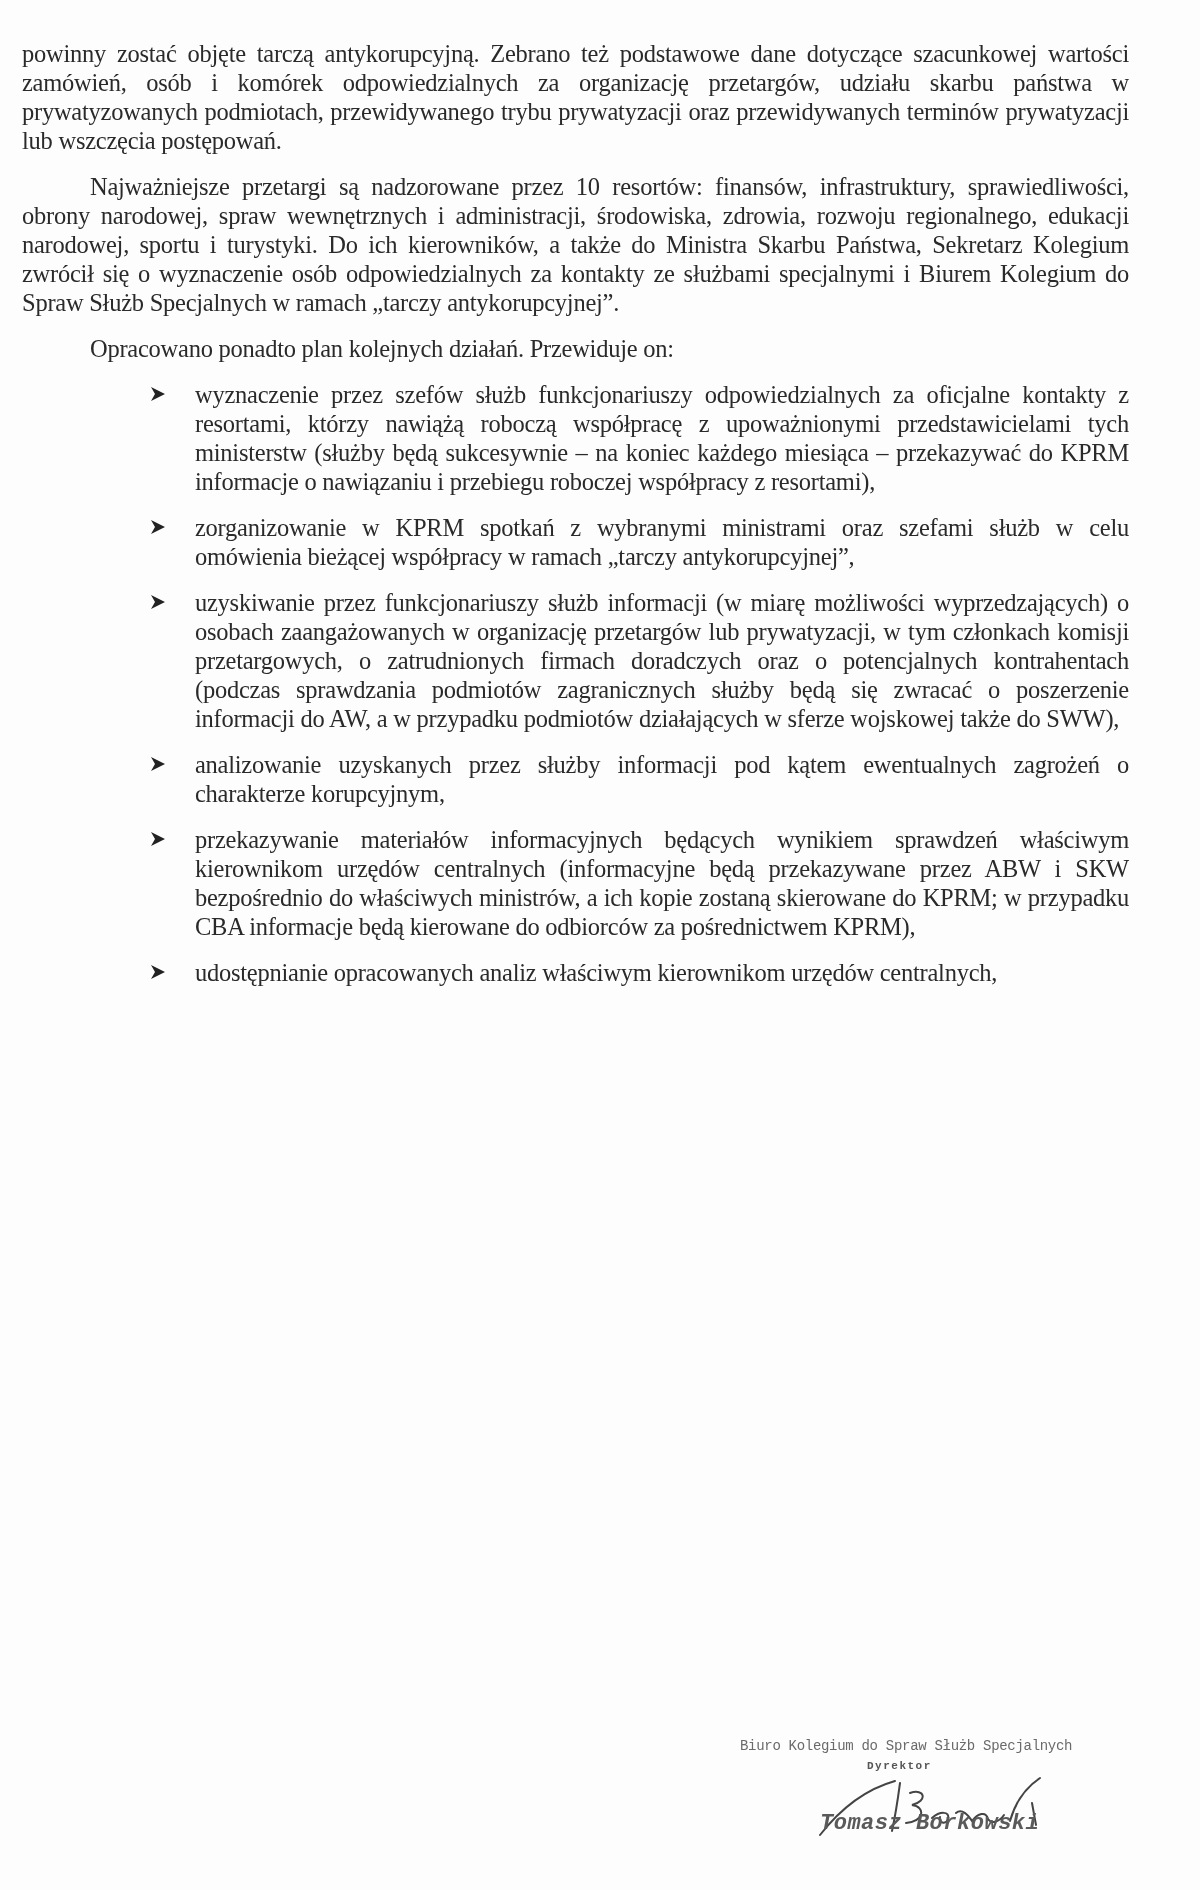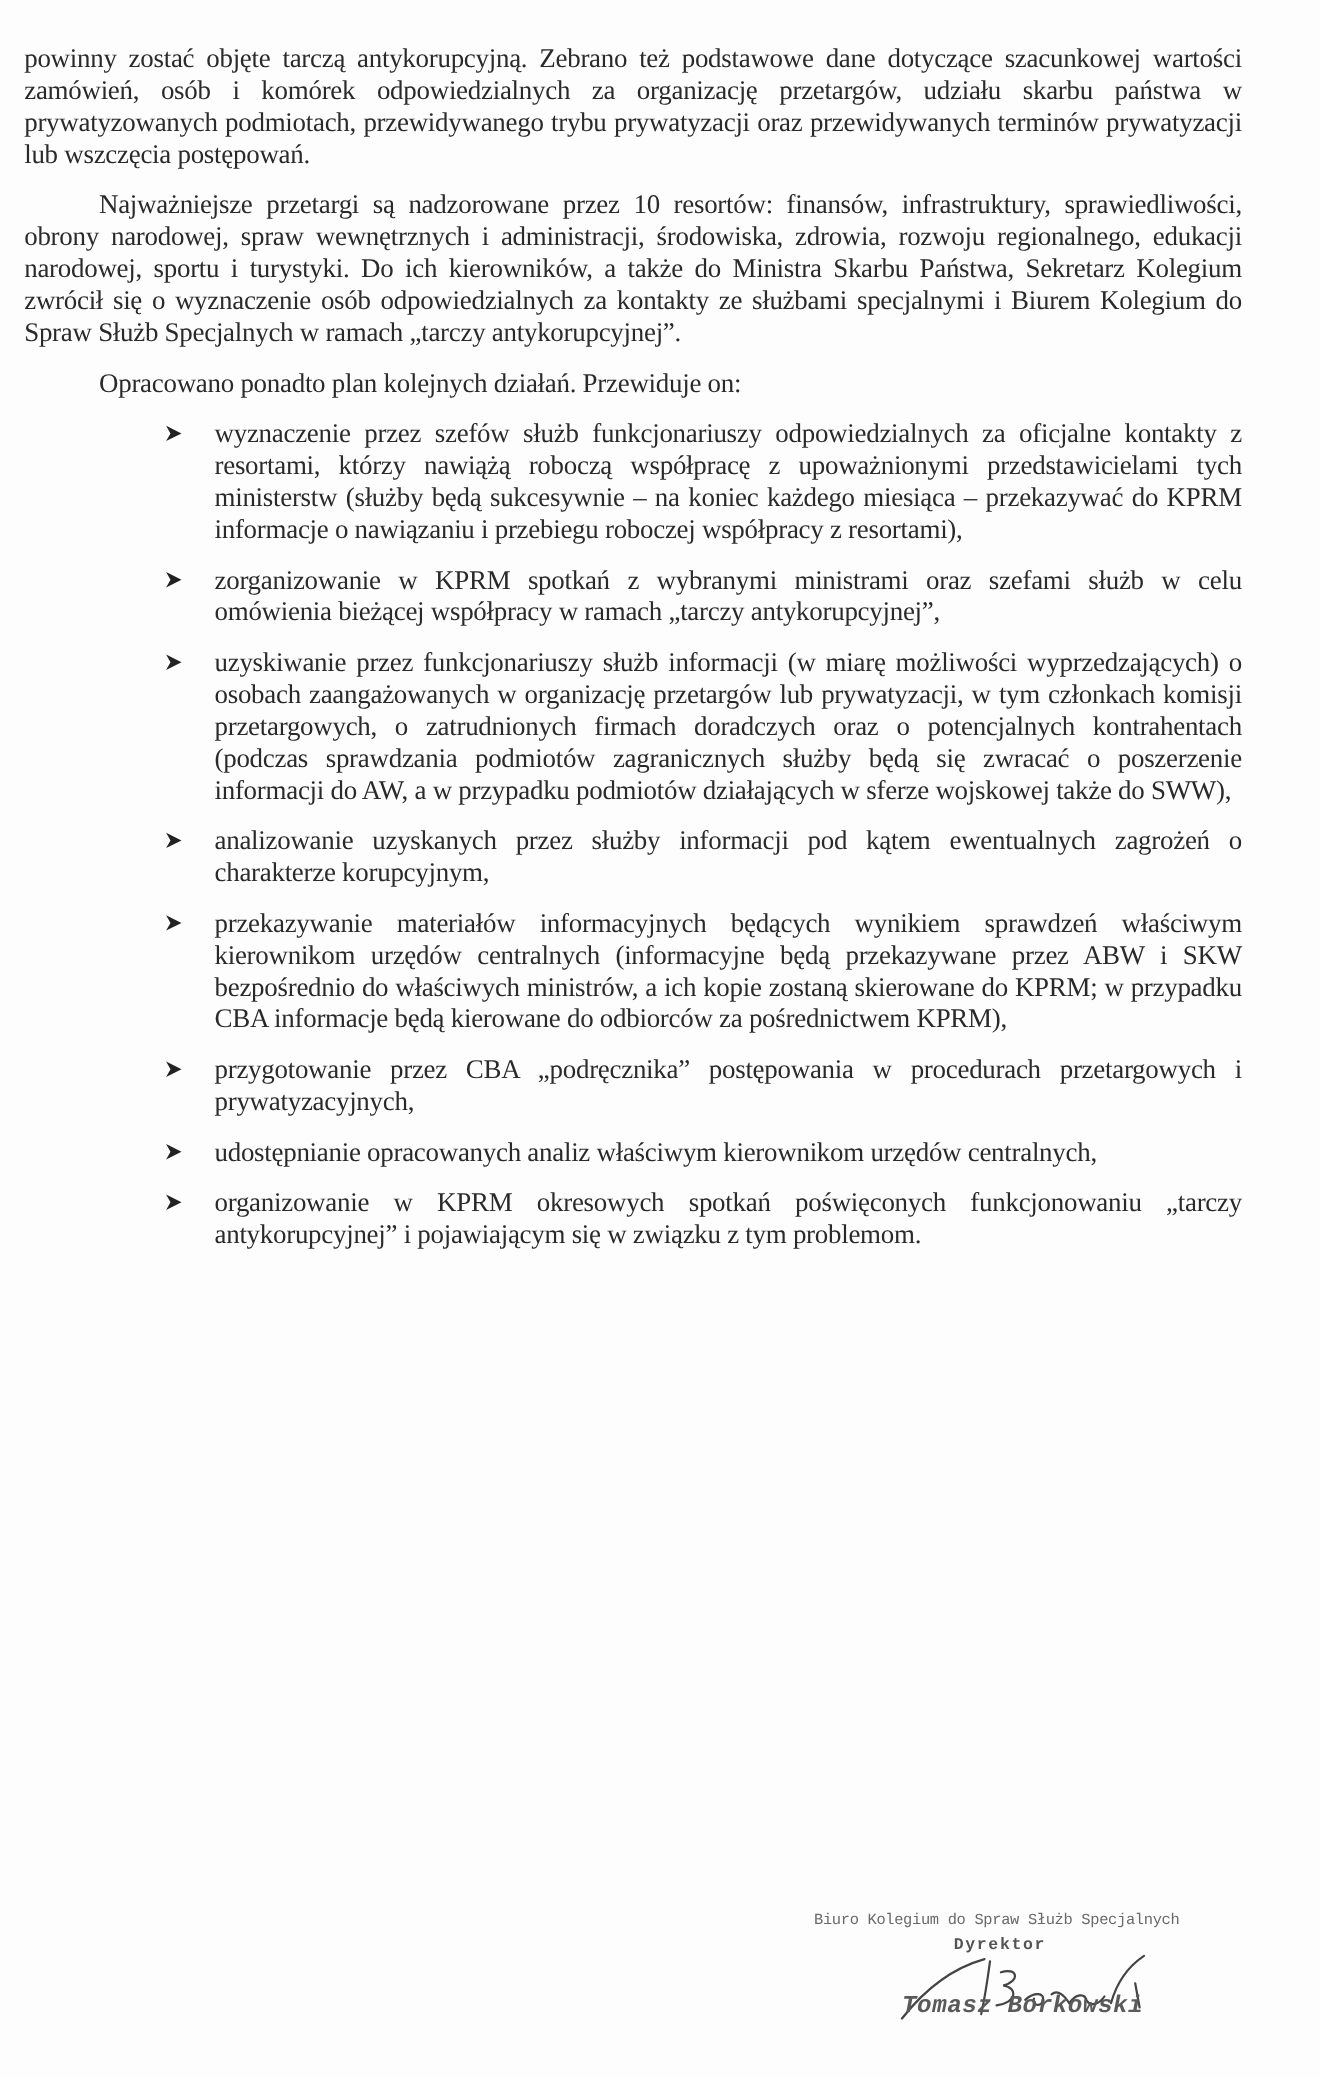--- a/index.html
+++ b/index.html
@@ -18,21 +18,21 @@
   .p { margin: 0 0 17px 0; }
   .indent { text-indent: 68px; }
   .list { margin: 0; padding: 0; list-style: none; }
   .li { position: relative; padding-left: 173px; margin-bottom: 17px; }
   .li .arrow {
     position: absolute; left: 128px; top: 0; width: 22px; height: 29px;
   }
   .li .arrow svg { display: block; margin-top: 6px; }
   .sig { position: absolute; left: 740px; top: 1738px; width: 420px; height: 140px; font-family: Liberation Mono, monospace; color: #555; filter: blur(0.6px); text-align: right; }
   .sig .org { position: absolute; left: 0; top: 0; font-size: 14px; letter-spacing: -0.3px; color: #6a6a6a; white-space: nowrap; }
-  .sig .title { position: absolute; left: 127px; top: 22px; font-size: 15px; font-weight: bold; letter-spacing: 1.5px; color: #555; }
+  .sig .title { position: absolute; left: 127px; top: 22px; font-size: 11px; font-weight: bold; letter-spacing: 1.5px; color: #555; }
   .sig .name { position: absolute; left: 80px; top: 73px; font-size: 22px; font-weight: bold; letter-spacing: 0.5px; color: #5a5a5a; font-style: italic; }
   .sig .signature { position: absolute; left: 60px; top: 25px; width: 260px; height: 80px; }
 </style>
 </head>
 <body>
 
 <div class="page">
   <div class="text">
     <p class="p">powinny zostać objęte tarczą antykorupcyjną. Zebrano też podstawowe dane dotyczące szacunkowej wartości zamówień, osób i komórek odpowiedzialnych za organizację przetargów, udziału skarbu państwa w prywatyzowanych podmiotach, przewidywanego trybu prywatyzacji oraz przewidywanych terminów prywatyzacji lub wszczęcia postępowań.</p>
     <p class="p indent">Najważniejsze przetargi są nadzorowane przez 10 resortów: finansów, infrastruktury, sprawiedliwości, obrony narodowej, spraw wewnętrznych i administracji, środowiska, zdrowia, rozwoju regionalnego, edukacji narodowej, sportu i turystyki. Do ich kierowników, a także do Ministra Skarbu Państwa, Sekretarz Kolegium zwrócił się o wyznaczenie osób odpowiedzialnych za kontakty ze służbami specjalnymi i Biurem Kolegium do Spraw Służb Specjalnych w ramach „tarczy antykorupcyjnej”.</p>
@@ -78,37 +78,21 @@
             </svg>
           </span>
         <span>przekazywanie materiałów informacyjnych będących wynikiem sprawdzeń właściwym kierownikom urzędów centralnych (informacyjne będą przekazywane przez ABW i SKW bezpośrednio do właściwych ministrów, a ich kopie zostaną skierowane do KPRM; w przypadku CBA informacje będą kierowane do odbiorców za pośrednictwem KPRM),</span>
       </li>
       <li class="li">
         <span class="arrow">
             <svg width="16" height="16" viewBox="0 0 16 16">
               <path d="M1 1 L15 8 L1 15 L5 8 Z" fill="#222"></path>
             </svg>
           </span>
-        <span>przygotowanie przez CBA „podręcznika” postępowania w procedurach przetargowych i prywatyzacyjnych,</span>
-      </li>
-      <li class="li">
-        <span class="arrow">
-            <svg width="16" height="16" viewBox="0 0 16 16">
-              <path d="M1 1 L15 8 L1 15 L5 8 Z" fill="#222"></path>
-            </svg>
-          </span>
         <span>udostępnianie opracowanych analiz właściwym kierownikom urzędów centralnych,</span>
-      </li>
-      <li class="li">
-        <span class="arrow">
-            <svg width="16" height="16" viewBox="0 0 16 16">
-              <path d="M1 1 L15 8 L1 15 L5 8 Z" fill="#222"></path>
-            </svg>
-          </span>
-        <span>organizowanie w KPRM okresowych spotkań poświęconych funkcjonowaniu „tarczy antykorupcyjnej” i pojawiającym się w związku z tym problemom.</span>
       </li>
     </ul>
   </div>
 
   <div class="sig">
     <div class="org">Biuro Kolegium do Spraw Służb Specjalnych</div>
     <div class="title">Dyrektor</div>
     <svg class="signature" viewBox="0 0 260 80">
       <path d="M20 72 C 45 40, 70 25, 95 18 M 100 20 C 98 35, 96 50, 92 68 M 110 30 C 125 25, 128 38, 112 42 C 126 44, 124 58, 106 60 M 132 55 C 140 48, 150 48, 148 56 C 146 62, 138 60, 140 54 M 156 50 C 162 45, 168 52, 172 58 C 178 50, 186 48, 188 56 C 192 62, 200 58, 204 52 M 210 58 C 215 40, 225 25, 240 15 M 232 40 L 236 62" fill="none" stroke="#444" stroke-width="2" stroke-linecap="round"></path>
     </svg>

